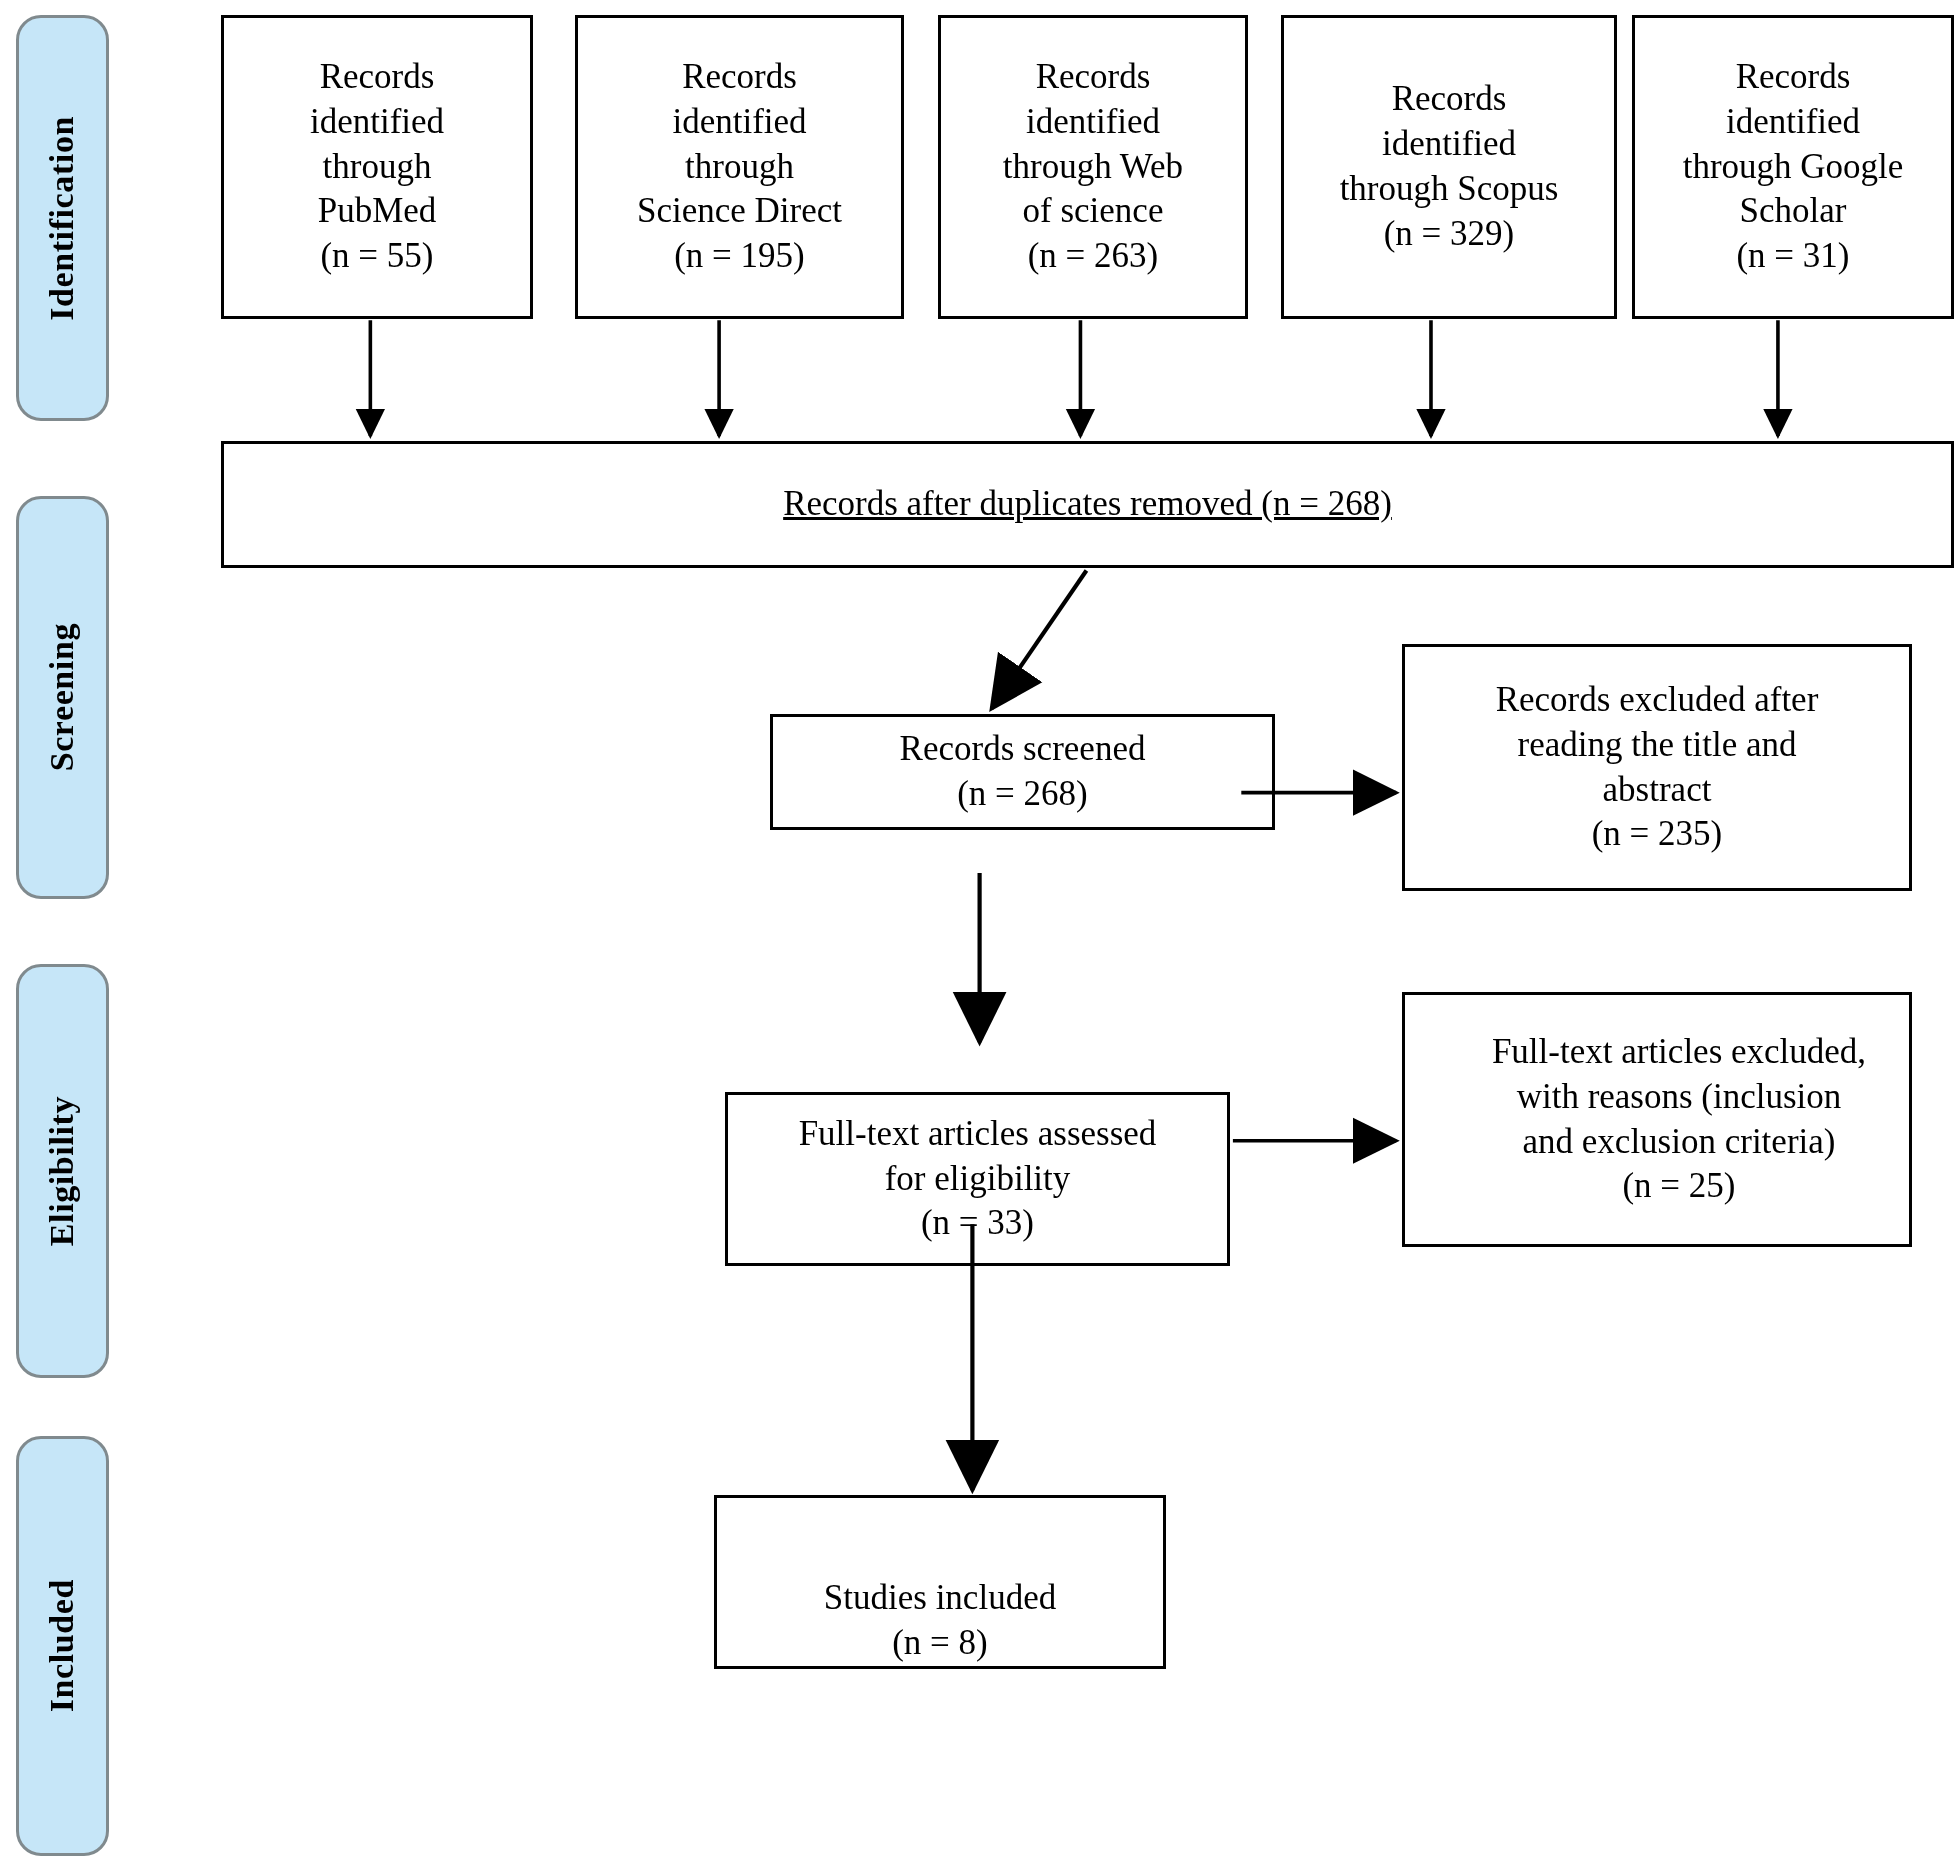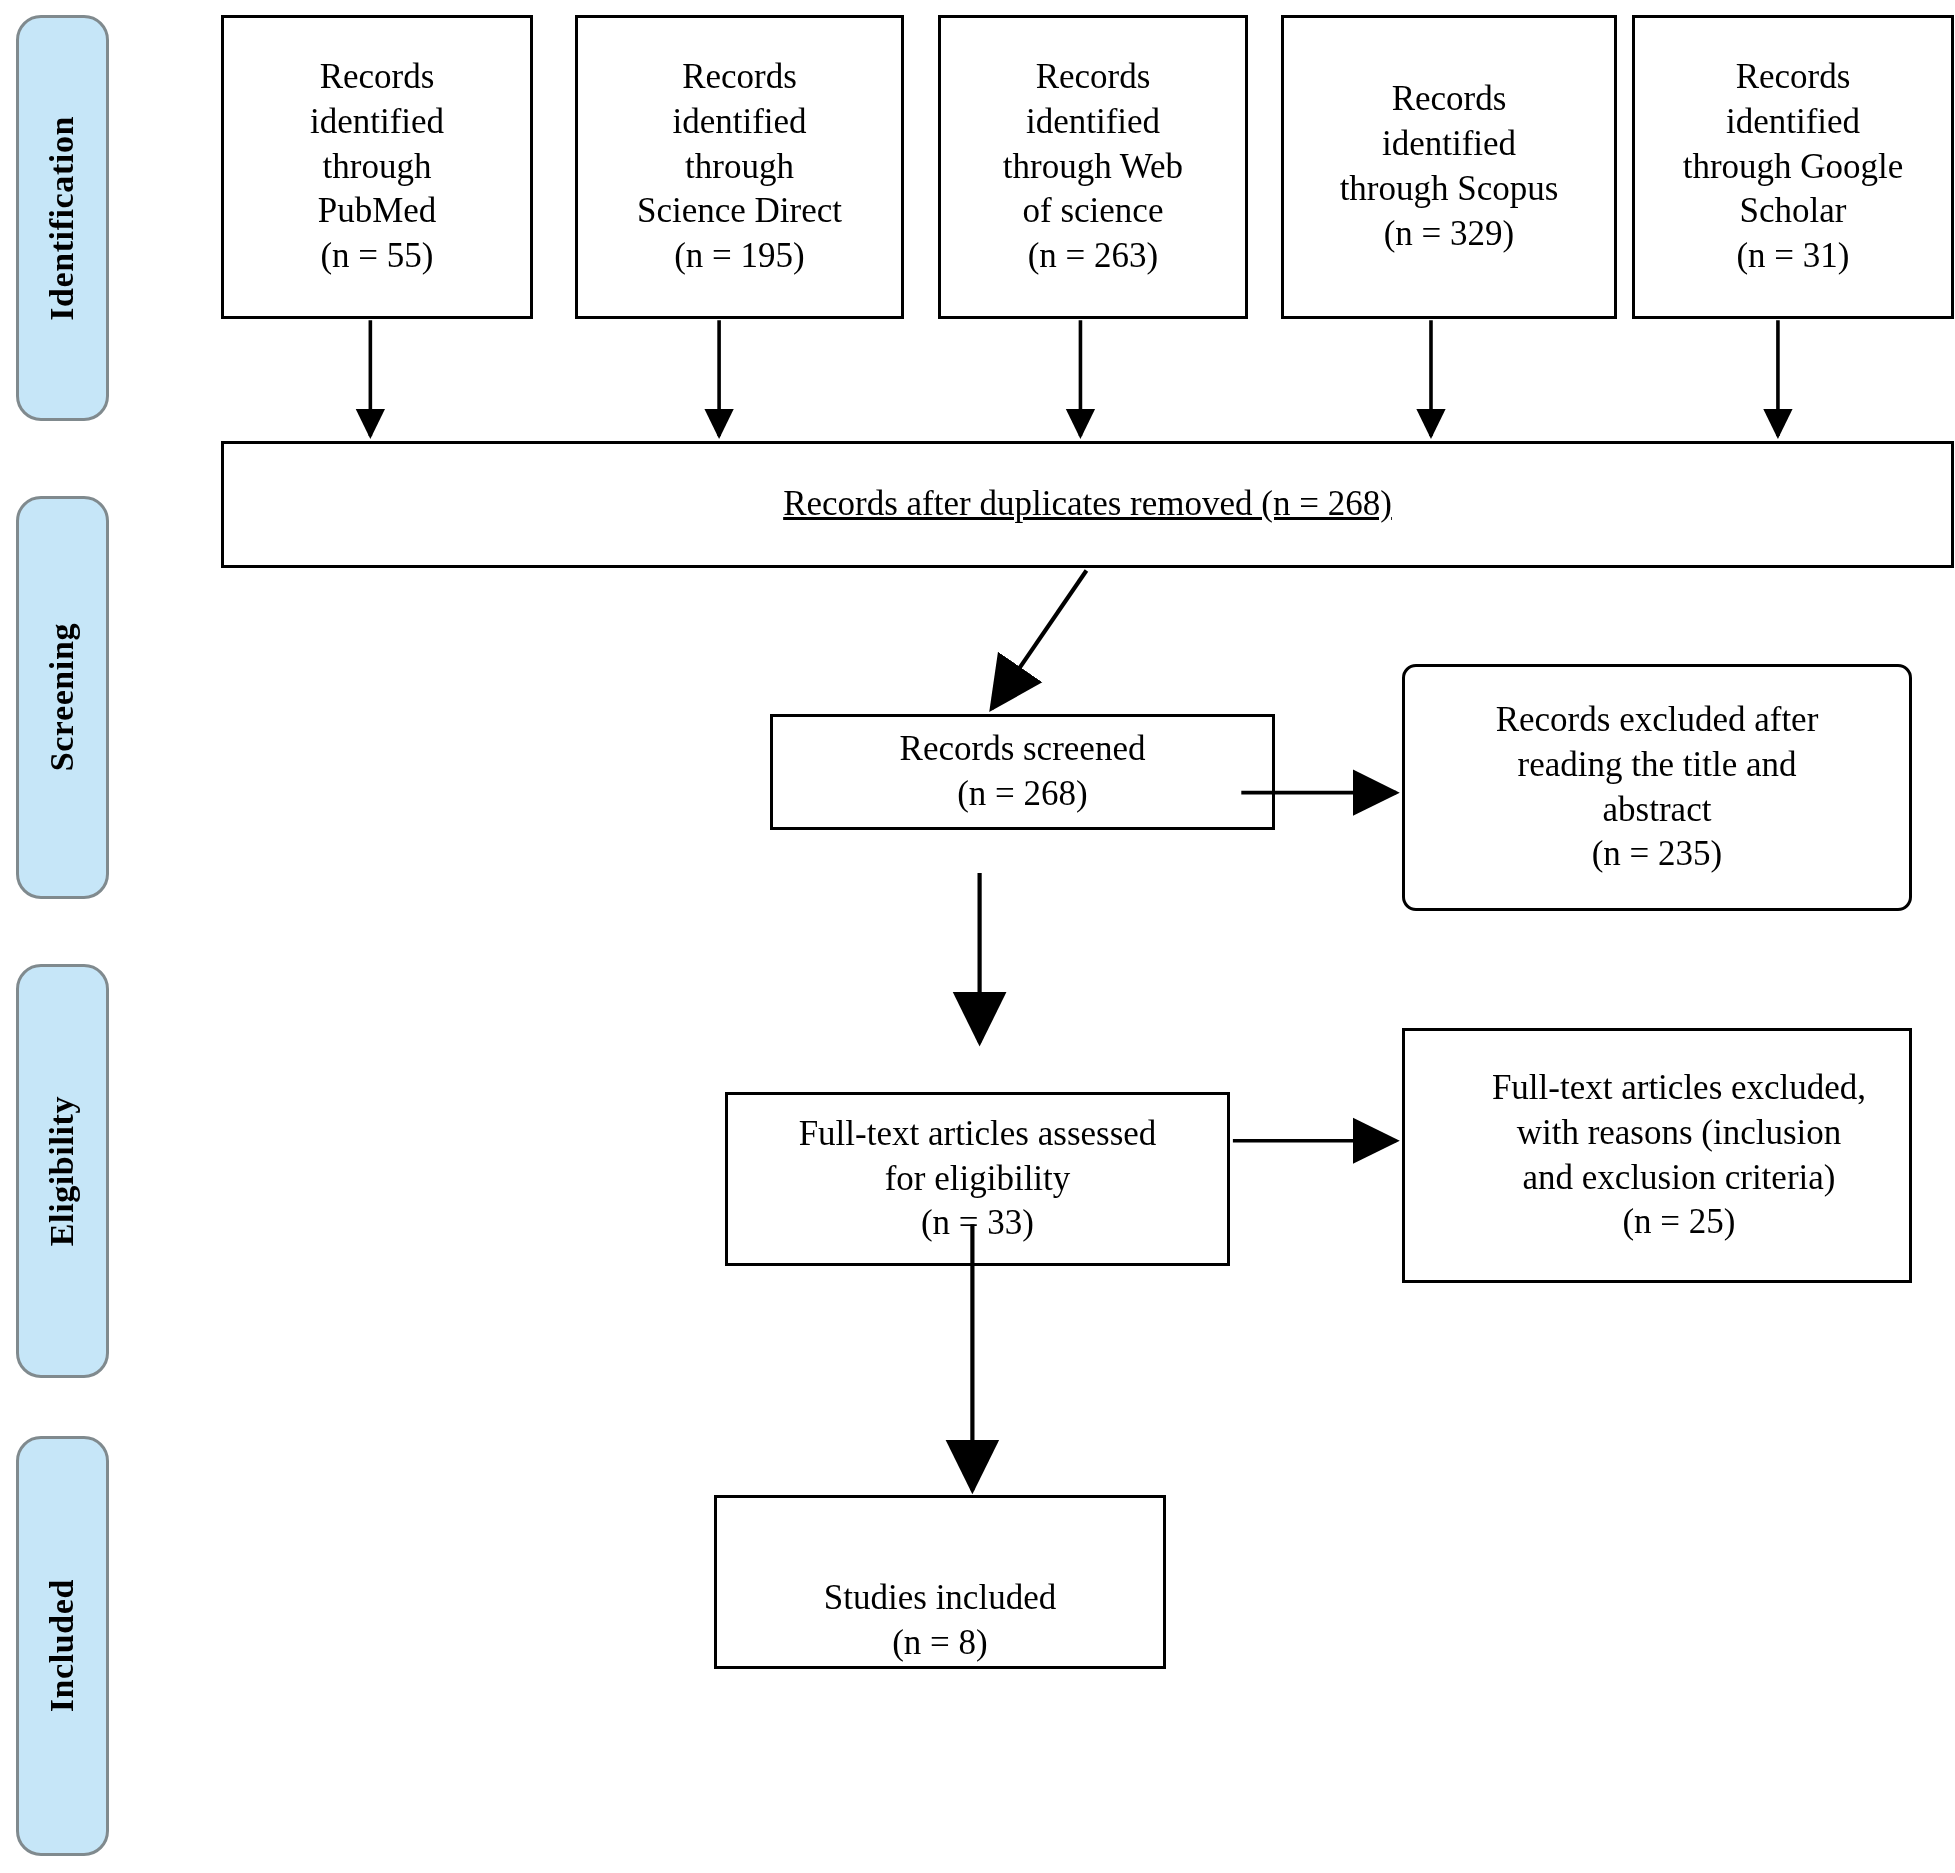--- a/index.html
+++ b/index.html
@@ -133,34 +133,34 @@
 
   <div class="flow-box wide" style="left:221px; top:441px; width:1733px; height:127px;text-decoration:underline;">
     <span class="box-text">Records after duplicates removed (n = 268)</span>
   </div>
 
   <div class="flow-box" style="left:770px; top:714px; width:505px; height:116px;">
     <span class="box-text">Records screened
 (n = 268)</span>
   </div>
 
-  <div class="flow-box" style="left:1402px; top:664px; width:510px; height:247px;border-radius:14px;">
+  <div class="flow-box" style="left:1402px; top:644px; width:510px; height:247px;">
     <span class="box-text">Records excluded after
 reading the title and
 abstract
 (n = 235)</span>
   </div>
 
   <div class="flow-box" style="left:725px; top:1048px; width:505px; height:174px;margin-top:44px;">
     <span class="box-text">Full-text articles assessed
 for eligibility
 (n = 33)</span>
   </div>
 
-  <div class="flow-box" style="left:1402px; top:1028px; width:510px; height:255px;padding-left:44px;">
+  <div class="flow-box" style="left:1402px; top:992px; width:510px; height:255px;padding-left:44px;">
     <span class="box-text">Full-text articles excluded,
 with reasons (inclusion
 and exclusion criteria)
 (n = 25)</span>
   </div>
 
   <div class="flow-box" style="left:714px; top:1495px; width:452px; height:174px;align-items:flex-end;">
     <span class="box-text">Studies included
 (n = 8)</span>
   </div>

